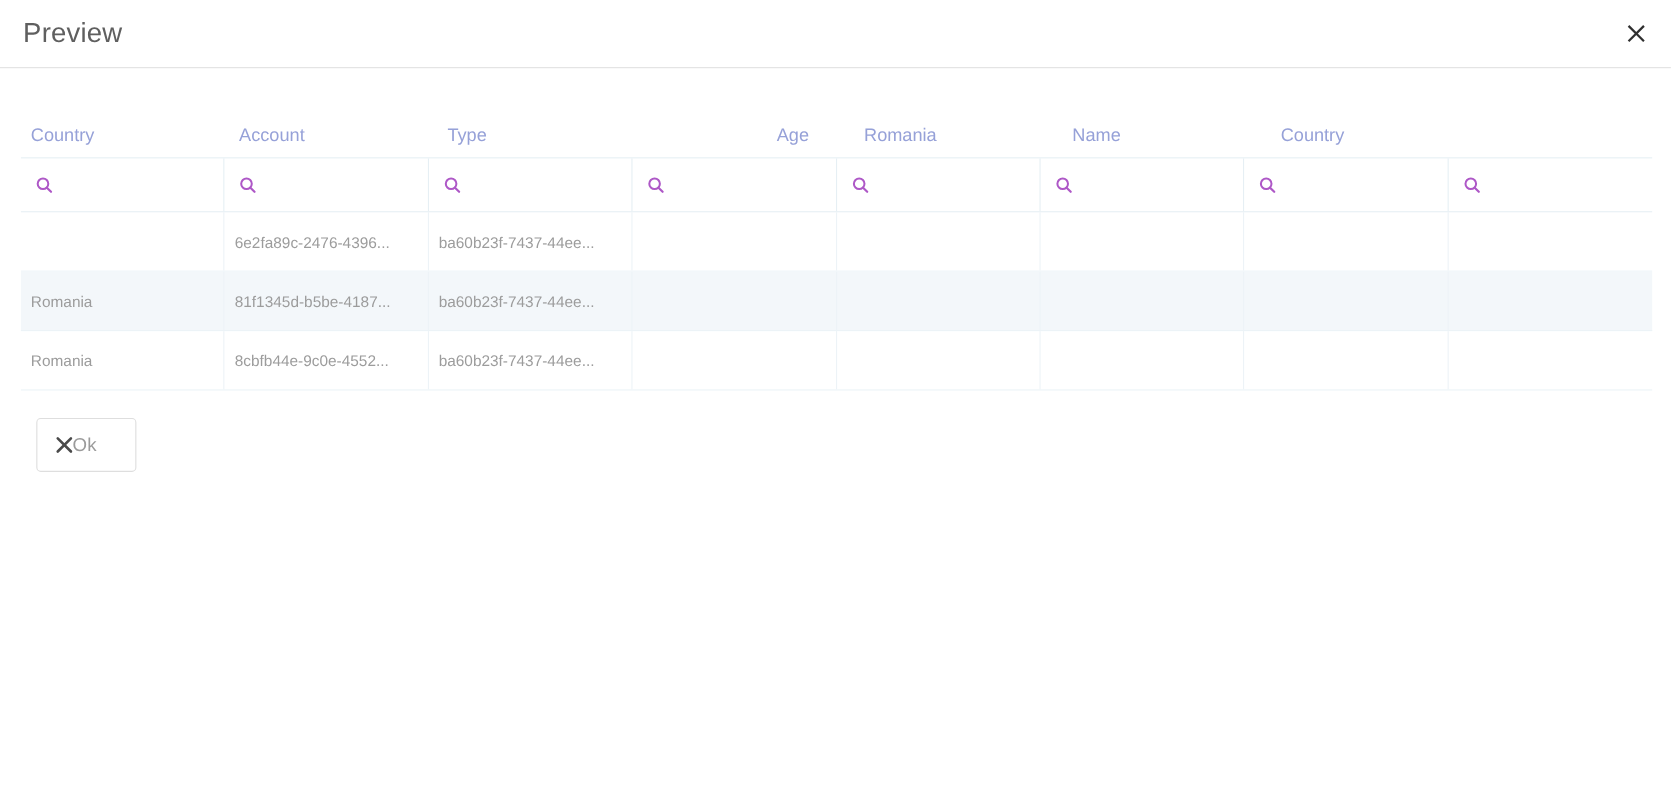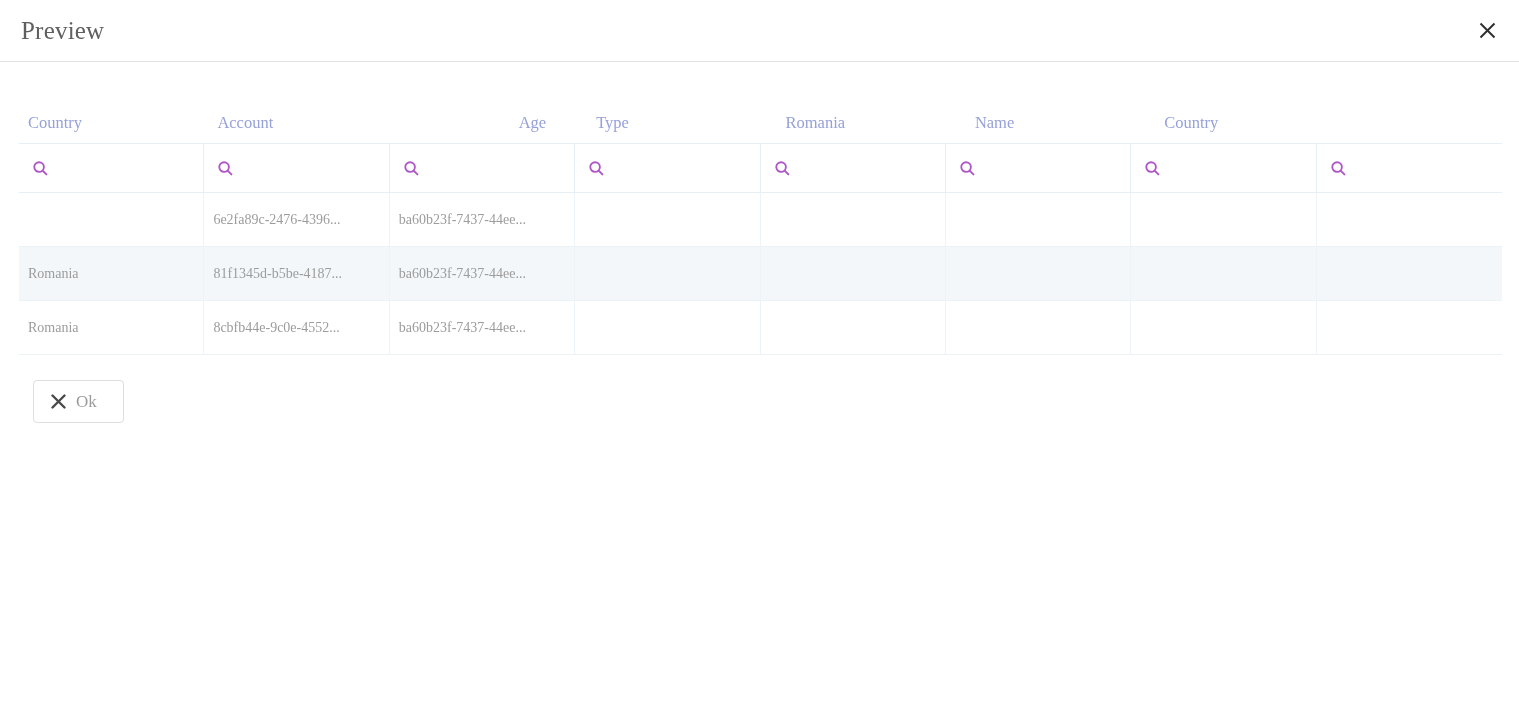--- a/index.html
+++ b/index.html
@@ -6,21 +6,21 @@
     --accent-header:#96a1d8;
     --filter-icon:#ae58c7;
     --row-highlight:#f3f7fa;
     --grid-border:#e6eff4;
     --row-text:#9c9c9c;
     --title-text:#5f5f5f;
   }
   *{box-sizing:border-box;margin:0;padding:0;}
   html,body{width:1519px;height:719px;background:#ffffff;overflow:hidden;
     font-family:"Liberation Sans","DejaVu Sans",sans-serif;}
-  .dialog{width:1519px;height:719px;background:#fff;display:flex;flex-direction:column;font-family:Liberation Serif, serif;}
+  .dialog{width:1519px;height:719px;background:#fff;display:flex;flex-direction:column;}
 
   
   .dialog-header{height:62px;flex:0 0 62px;display:flex;align-items:center;
     justify-content:space-between;padding:0 17px 0 21px;border-bottom:1px solid #e2e2e2;}
   .dialog-title{font-size:25px;font-weight:300;color:var(--title-text);letter-spacing:.2px;}
   .close-btn{background:none;border:none;cursor:pointer;width:30px;height:30px;
     display:flex;align-items:center;justify-content:center;}
   .close-btn svg{display:block;}
 
   
@@ -44,23 +44,23 @@
   .search-icon{flex:0 0 auto;display:block;}
 
   .data{height:54px;border-bottom:1px solid #ecf3f7;}
   .data .g-cell{display:flex;align-items:center;padding:0 9px;
     border-right:1px solid #edf3f7;color:var(--row-text);font-size:14px;font-weight:300;}
   .data .g-cell:last-child{border-right:none;}
   .data .g-cell.align-right{justify-content:flex-end;}
   .data.highlighted{background:var(--row-highlight);}
 
   
-  .ok-btn{margin:25px 0 0 14px;height:43px;min-width:91px;padding:0 17px;
+  .ok-btn{margin:25px 0 0 14px;height:49px;min-width:91px;padding:0 17px;
     background:#fff;border:1px solid #dedede;border-radius:4px;cursor:pointer;
-    display:inline-flex;align-items:center;gap:10px;font-family:inherit;}
+    display:inline-flex;align-items:center;font-family:inherit;}
   .ok-btn .ok-label{font-size:17px;color:#9b9b9b;font-weight:300;}
 </style>
 </head>
 <body>
 
 <div class="dialog">
 
   <div class="dialog-header">
     <div class="dialog-title">Preview</div>
     <button class="close-btn">
@@ -70,22 +70,22 @@
       </svg>
     </button>
   </div>
 
   <div class="dialog-body">
     <div class="grid">
 
       <div class="g-row head">
         <div class="g-cell">Country</div>
         <div class="g-cell">Account</div>
+        <div class="g-cell">Type</div>
         <div class="g-cell align-right">Age</div>
-        <div class="g-cell">Type</div>
         <div class="g-cell">Romania</div>
         <div class="g-cell">Name</div>
         <div class="g-cell">Country</div>
       </div>
 
       <div class="g-row filter">
         <div class="g-cell">
           <svg class="search-icon" width="17" height="17" viewBox="0 0 24 24">
               <circle cx="10" cy="10" r="6.8" fill="none" stroke="var(--filter-icon)" stroke-width="2.6"></circle>
               <line x1="15" y1="15" x2="20.3" y2="20.3" stroke="var(--filter-icon)" stroke-width="2.8" stroke-linecap="round"></line>

